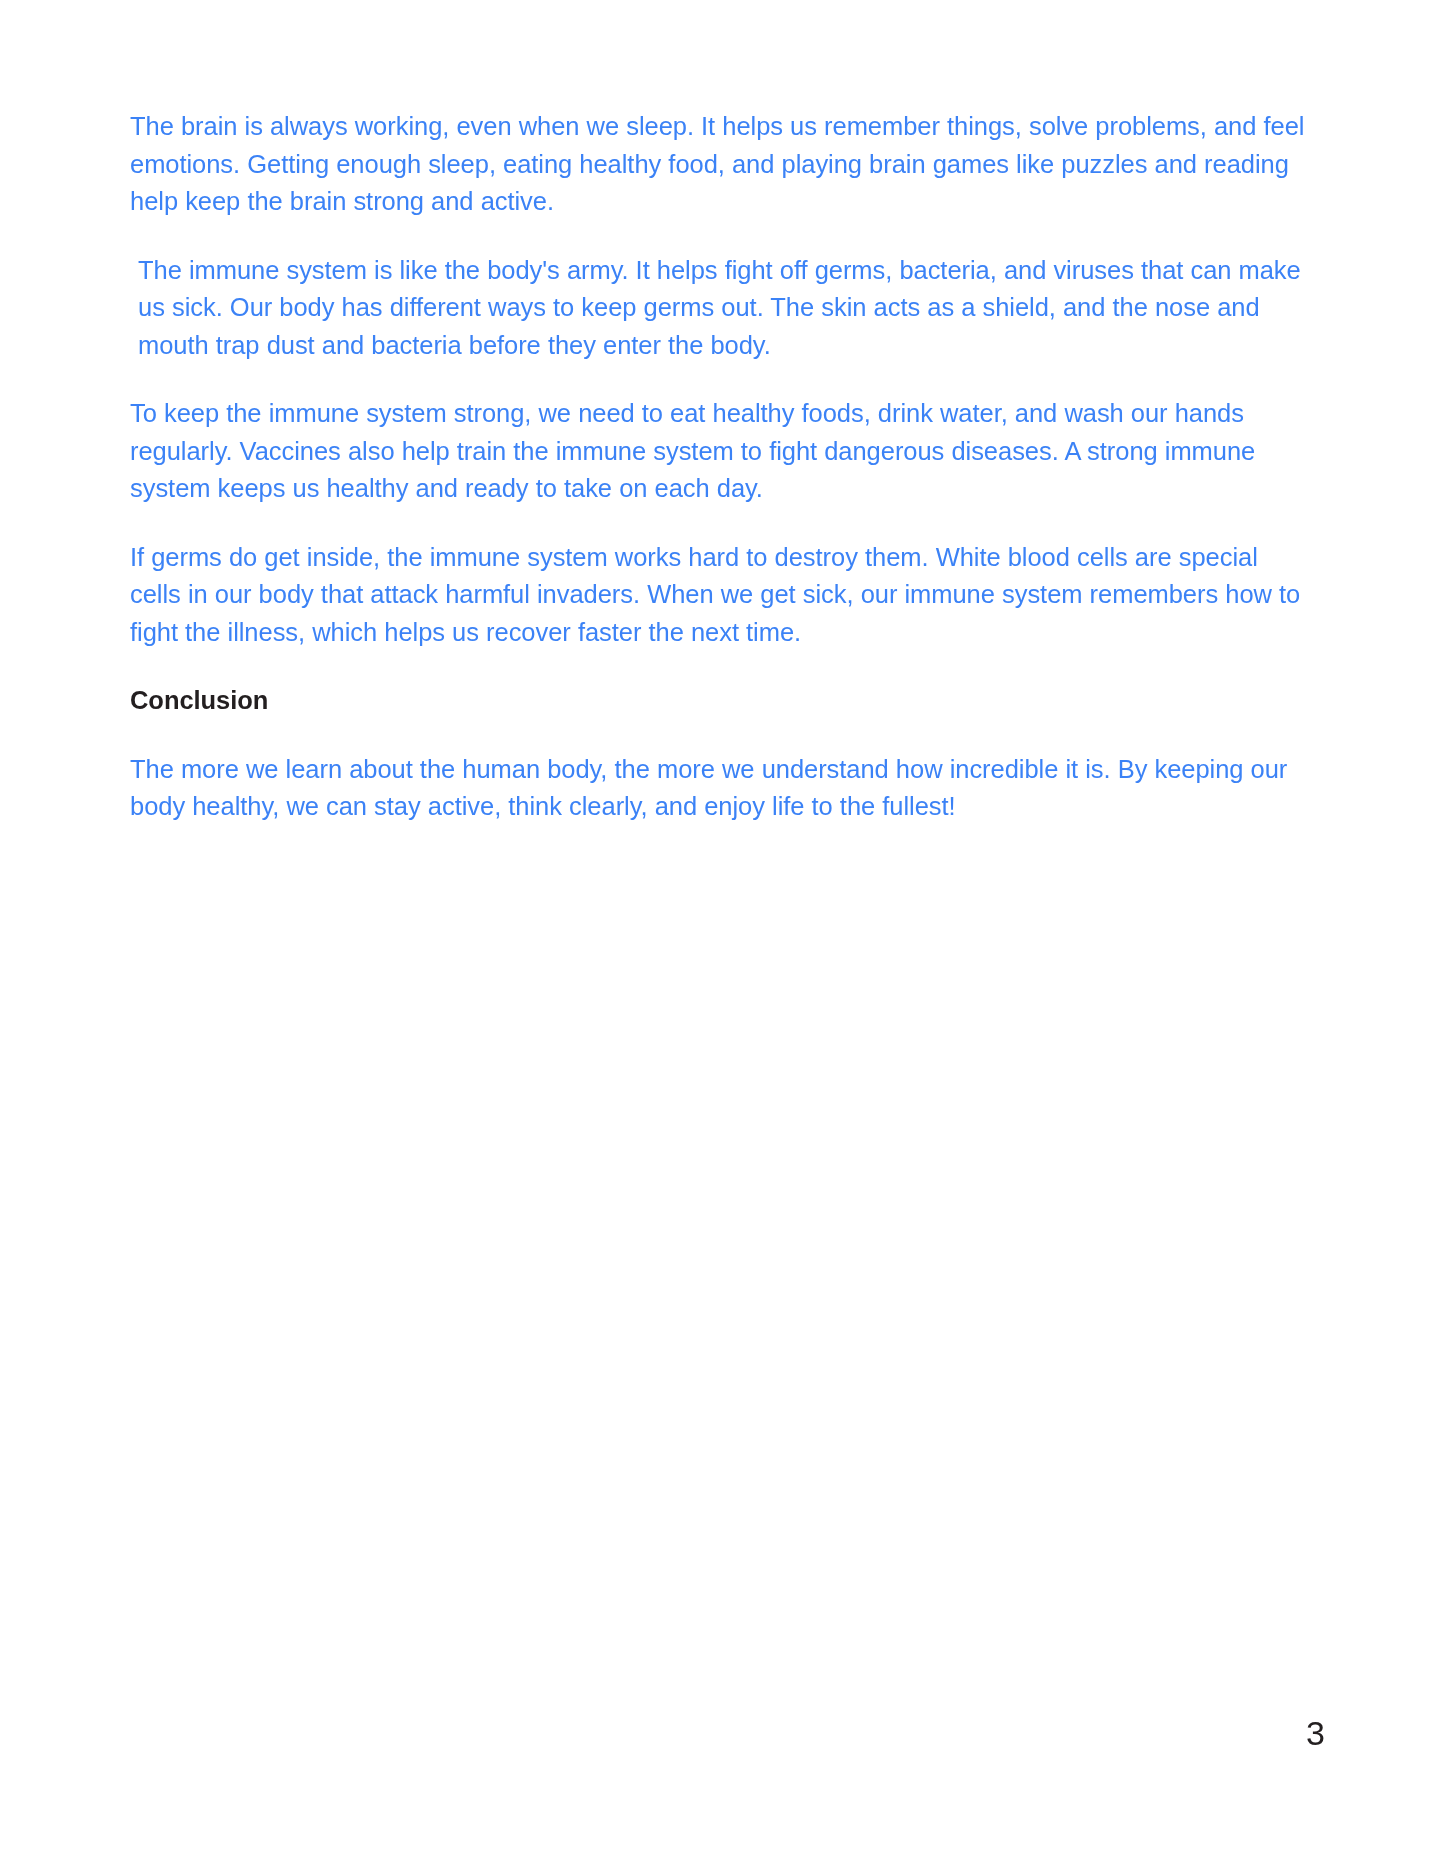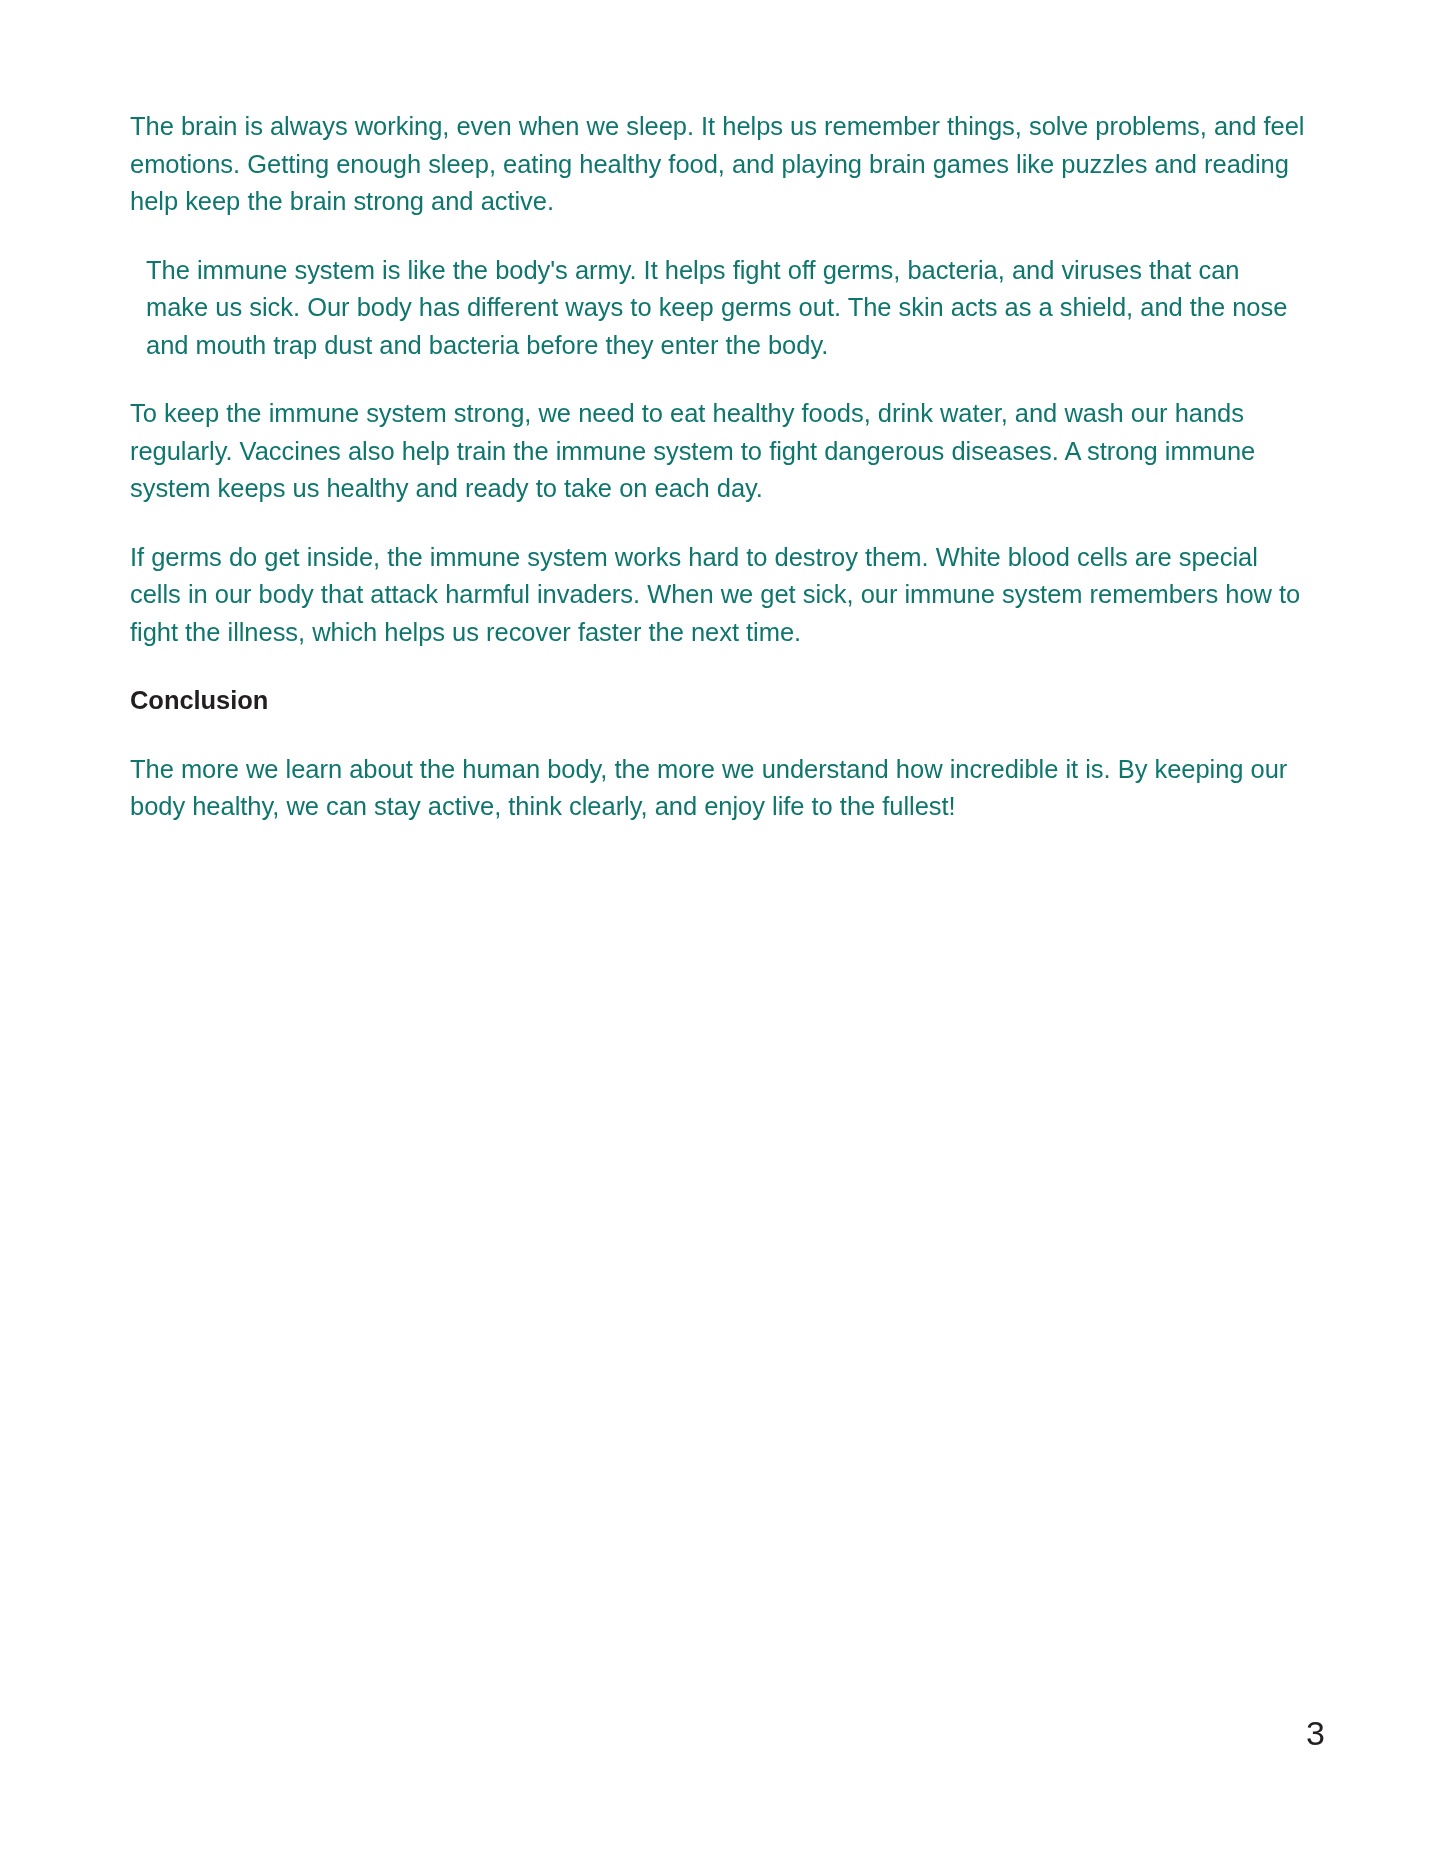--- a/index.html
+++ b/index.html
@@ -22,42 +22,42 @@
   }
   .content {
     position: absolute;
     left: 130px;
     top: 108px;
     width: 1185px;
   }
   .para {
     font-size: 25.5px;
     line-height: 37.5px;
-    color: #0f766e;
+    color: #3b82f6;
     margin: 0 0 31px 0;
     letter-spacing: -0.05px;
     text-align: left;
     word-spacing: 0.1px;
   }
   .para:last-child {
     margin-bottom: 0;
   }
   .heading {
     font-size: 25.5px;
     line-height: 37.5px;
     font-weight: bold;
     color: #231f20;
     margin: 0;
     letter-spacing: -0.05px;
   }
   .heading-block {
     margin: 0 0 31px 0;
   }
   .heading-block .para {
-    margin: 16px;
+    margin: 8px;
   }
   .page-number {
     position: absolute;
     right: 120px;
     bottom: 118px;
     font-size: 34px;
     line-height: 40px;
     color: #231f20;
     font-family: "Liberation Sans", "DejaVu Sans", sans-serif;
   }

